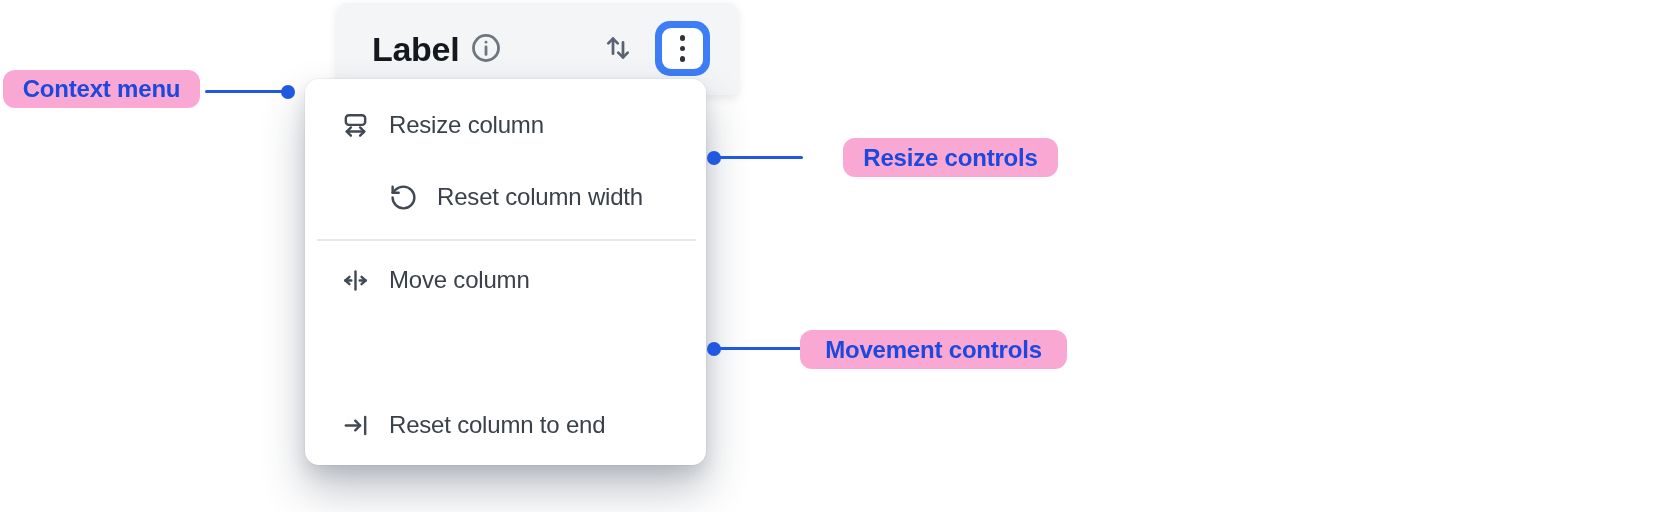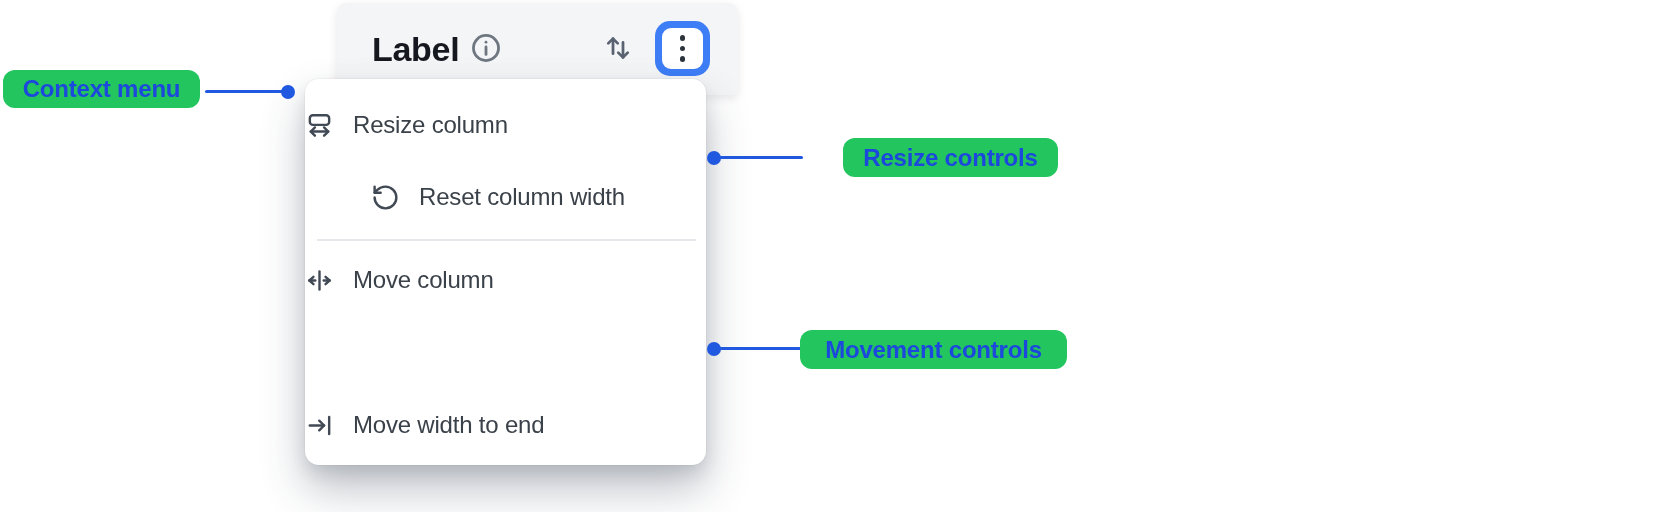--- a/index.html
+++ b/index.html
@@ -30,30 +30,30 @@
   }
   .kebab-inner i{width:5.5px;height:5.5px;border-radius:50%;background:#2e343d;}
   
   .menu{
     position:absolute;left:305px;top:79px;width:401px;height:386px;
     background:#ffffff;border-radius:14px;
     box-shadow:0 24px 44px rgba(44,54,72,.30), 0 8px 16px rgba(44,54,72,.12), 0 0 0 1px rgba(0,0,0,.03);
   }
   .menu-item{
     position:absolute;left:0;right:15px;height:72px;display:flex;align-items:center;
-    box-sizing:border-box;cursor:pointer;
+    padding-left:36px;box-sizing:border-box;cursor:pointer;
   }
   .menu-item .micon{width:29px;height:29px;margin-right:19px;color:#414955;flex:0 0 auto;}
   .menu-item .mlabel{font-size:24px;color:#3a4149;letter-spacing:-.2px;white-space:nowrap;}
   .mi-1{top:10px;} .mi-2{top:82px;justify-content:center;} .mi-3{top:165px;} .mi-4{top:238px;} .mi-5{top:310px;}
   .menu-divider{position:absolute;left:12px;top:160px;width:379px;height:1.5px;background:#e6e8ec;}
   
   .pill{
     position:absolute;display:flex;align-items:center;justify-content:center;
-    background:#22c55e;border-radius:12px;
+    background:#f9a8d4;border-radius:12px;
     font-size:24px;font-weight:700;color:#1c48dd;letter-spacing:-.2px;white-space:nowrap;
   }
   .pill-context{left:3px;top:70px;width:197px;height:38px;}
   .pill-resize{left:803px;top:138px;width:215px;height:39px;margin-left:40px;}
   .pill-movement{left:800px;top:330px;width:267px;height:39px;}
   .ann-line{position:absolute;height:3px;background:#2158e0;border-radius:2px;}
   .line-context{left:205px;top:90px;width:78px;}
   .line-resize{left:716px;top:156px;width:87px;}
   .line-movement{left:716px;top:347px;width:85px;}
   .ann-dot{position:absolute;width:14px;height:14px;border-radius:50%;background:#2158e0;}
@@ -137,21 +137,21 @@
 
 
     <div class="menu-item mi-5">
       <span class="micon">
         <svg viewBox="0 0 24 24" fill="none" stroke="currentColor" stroke-width="2" stroke-linecap="round" stroke-linejoin="round">
           <path d="M20 5v14"></path>
           <path d="M4 12h11.8"></path>
           <path d="m11.8 8 4 4-4 4"></path>
         </svg>
       </span>
-      <span class="mlabel">Move width to end</span>
+      <span class="mlabel">Reset column to end</span>
     </div>
 
   </div>
 
   <div class="pill pill-context">
     <span>Context menu</span>
   </div>
   <div class="ann-line line-context"></div>
   <div class="ann-dot dot-context"></div>
 

